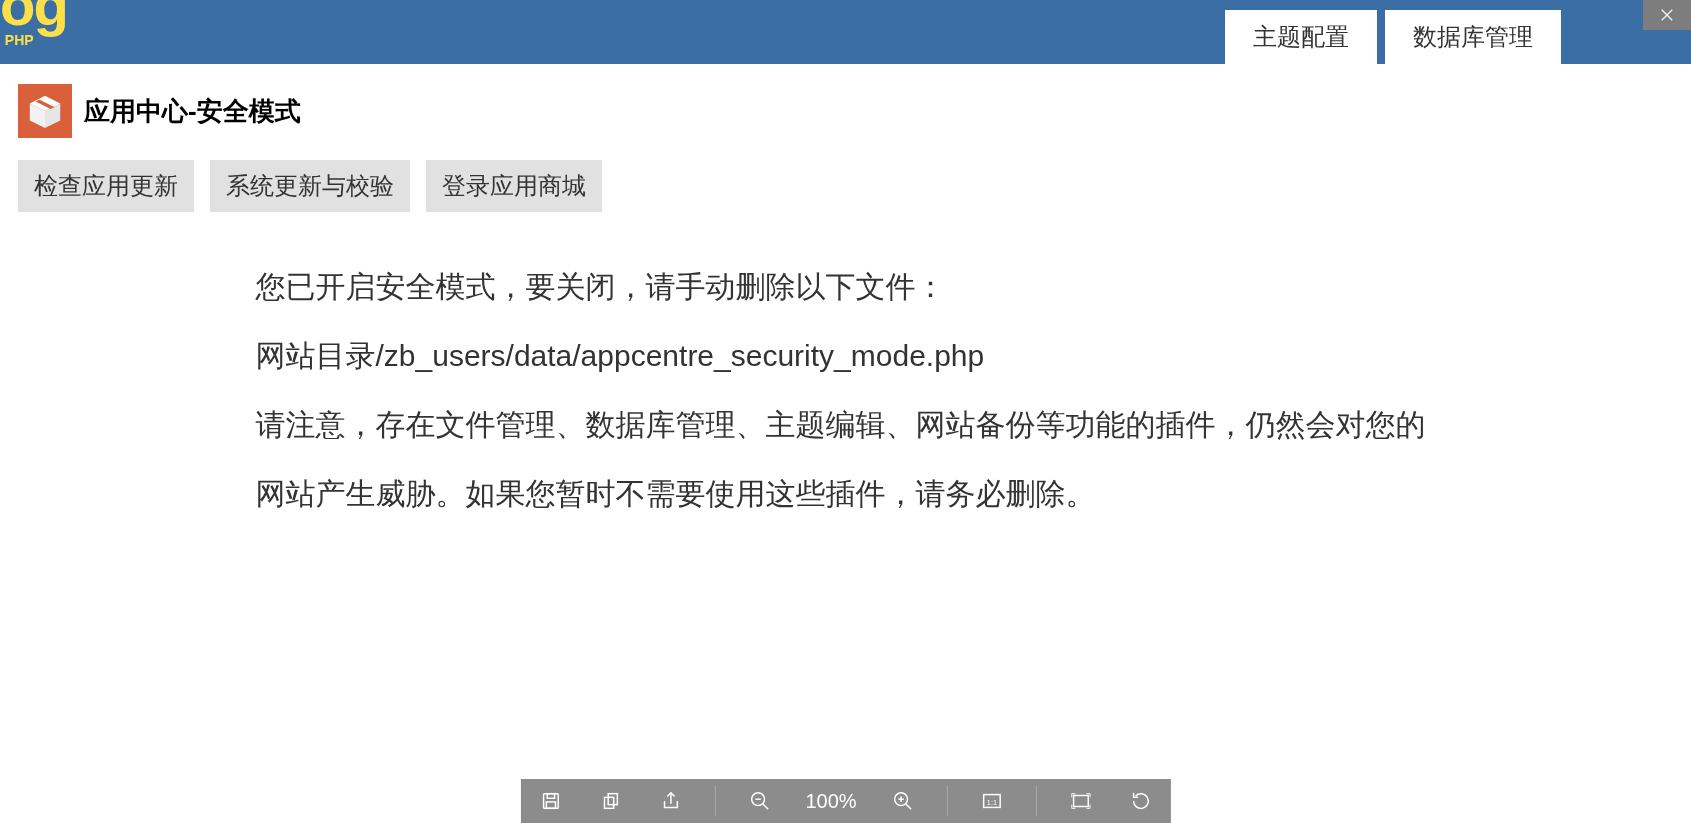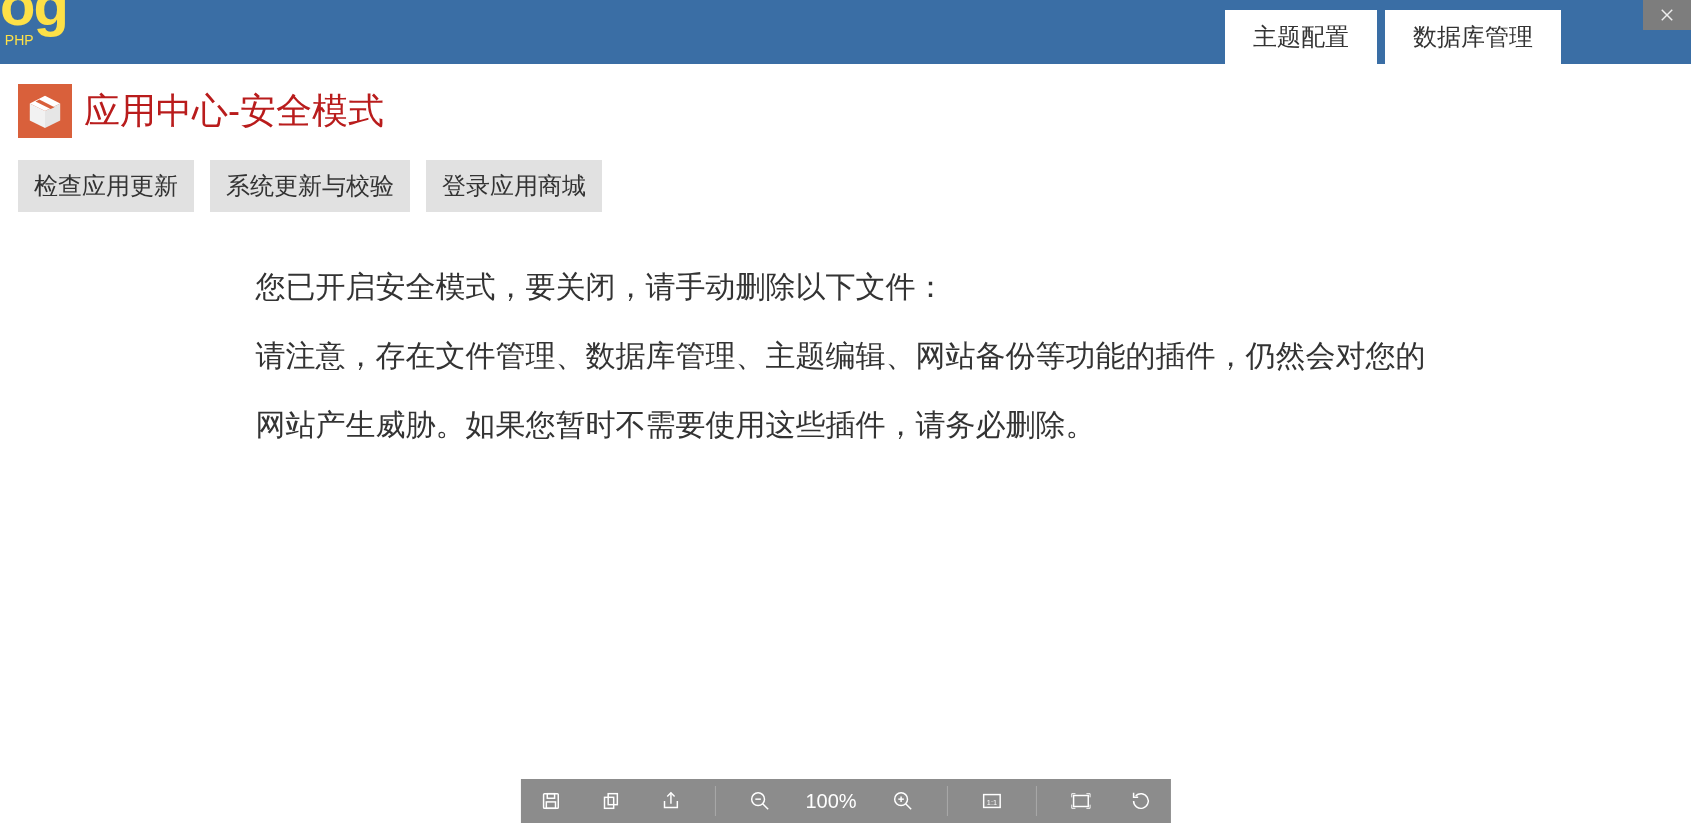--- a/index.html
+++ b/index.html
@@ -32,21 +32,21 @@
   .logo-text {
     font-size: 58px;
     line-height: 0.6;
     letter-spacing: -2px;
     font-family: Arial, sans-serif;
     font-weight: 900;
     margin-top: -12px;
   }
   .logo-sub {
     font-size: 14px;
-    font-weight: normal;
+    font-weight: bold;
     margin-top: 32px;
     margin-left: -62px;
     letter-spacing: 0;
   }
   .nav-tabs {
     position: absolute;
     right: 130px;
     top: 10px;
     display: flex;
     gap: 8px;
@@ -90,23 +90,23 @@
     width: 54px;
     height: 54px;
     background: #d9603b;
     display: flex;
     align-items: center;
     justify-content: center;
     margin-right: 12px;
   }
   .title-icon svg { width: 38px; height: 38px; }
   .page-title {
-    font-size: 36px;
-    color: #b91c1c;
-    font-weight: normal;
+    font-size: 26px;
+    color: #000000;
+    font-weight: bold;
   }
 
   .btn-row {
     display: flex;
     gap: 16px;
     margin-bottom: 40px;
   }
   .gray-btn {
     background: #e1e1e1;
     border: none;
@@ -195,20 +195,21 @@
   </div>
 
   <div class="btn-row">
     <button class="gray-btn">检查应用更新</button>
     <button class="gray-btn">系统更新与校验</button>
     <button class="gray-btn">登录应用商城</button>
   </div>
 
   <div class="message">
     <p>您已开启安全模式，要关闭，请手动删除以下文件：</p>
+    <p>网站目录/zb_users/data/appcentre_security_mode.php</p>
     <p>请注意，存在文件管理、数据库管理、主题编辑、网站备份等功能的插件，仍然会对您的网站产生威胁。如果您暂时不需要使用这些插件，请务必删除。</p>
   </div>
 </div>
 
 <div class="viewer-bar">
   <div class="vb-btn">
     <svg viewBox="0 0 24 24">
         <rect x="4" y="4" width="16" height="16" rx="1"></rect>
         <rect x="8" y="4" width="8" height="5"></rect>
         <rect x="7" y="13" width="10" height="7"></rect>

